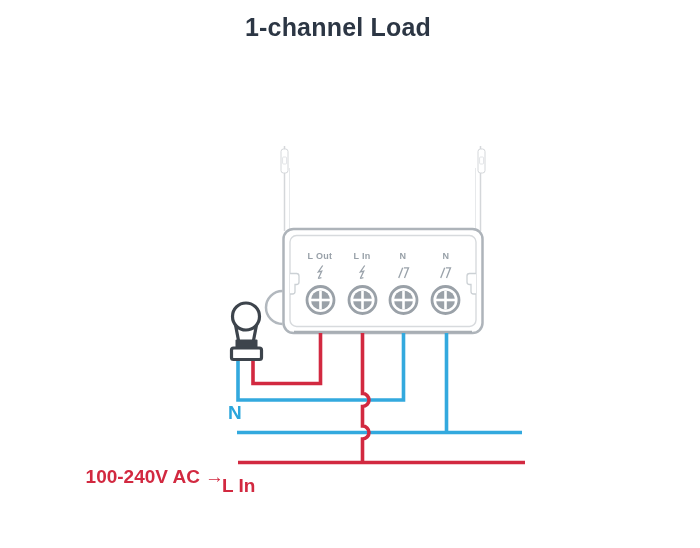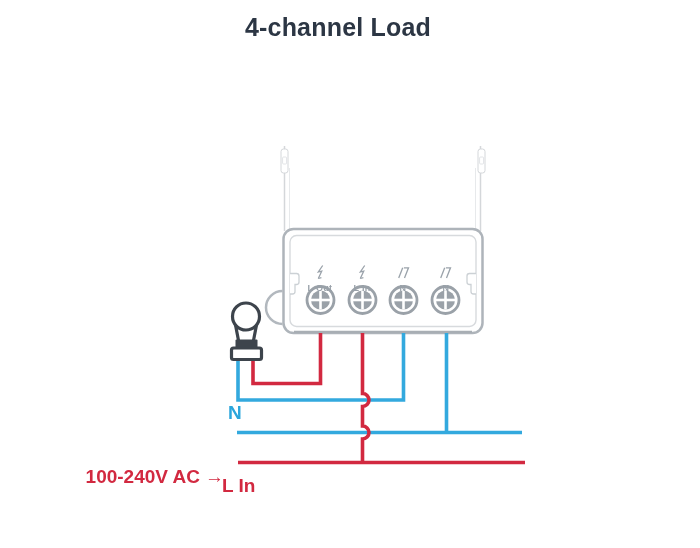--- a/index.html
+++ b/index.html
@@ -23,21 +23,20 @@
   .diagram-svg{position:absolute;left:0;top:0;}
   .tlabel{
     position:absolute;
     width:44px;
     text-align:center;
     font-size:9px;
     font-weight:bold;
     letter-spacing:0.3px;
     color:#98a0a8;
     top:251px;
-    margin-top:32px;
   }
   .t0{left:298px;} .t1{left:340px;} .t2{left:381px;} .t3{left:424px;}
   .n-label{
     position:absolute;
     left:228px;top:402px;
     font-size:19px;font-weight:bold;
     color:#2ba6dc;
   }
   .supply-label{
     position:absolute;
@@ -54,21 +53,21 @@
     left:222px;top:475px;
     font-size:19px;font-weight:bold;
     color:#d22940;
   }
 </style>
 </head>
 <body>
 
 <div class="canvas">
 
-  <h1 class="title">4-channel Load</h1>
+  <h1 class="title">1-channel Load</h1>
 
   <svg class="diagram-svg" width="700" height="548" viewBox="0 0 700 548">
 
     <g>
       <rect x="285" y="146" width="196" height="86" fill="#ffffff"></rect>
       <line x1="284.5" y1="146" x2="284.5" y2="231" stroke="#d4d7da" stroke-width="1.5"></line>
       <line x1="480.5" y1="146" x2="480.5" y2="231" stroke="#d4d7da" stroke-width="1.5"></line>
       <line x1="289.5" y1="168" x2="289.5" y2="230" stroke="#e7e9eb" stroke-width="1"></line>
       <line x1="475.5" y1="168" x2="475.5" y2="230" stroke="#e7e9eb" stroke-width="1"></line>
       <rect x="281" y="149" width="7" height="24" rx="2.5" fill="#ffffff" stroke="#d4d7da" stroke-width="1"></rect>

